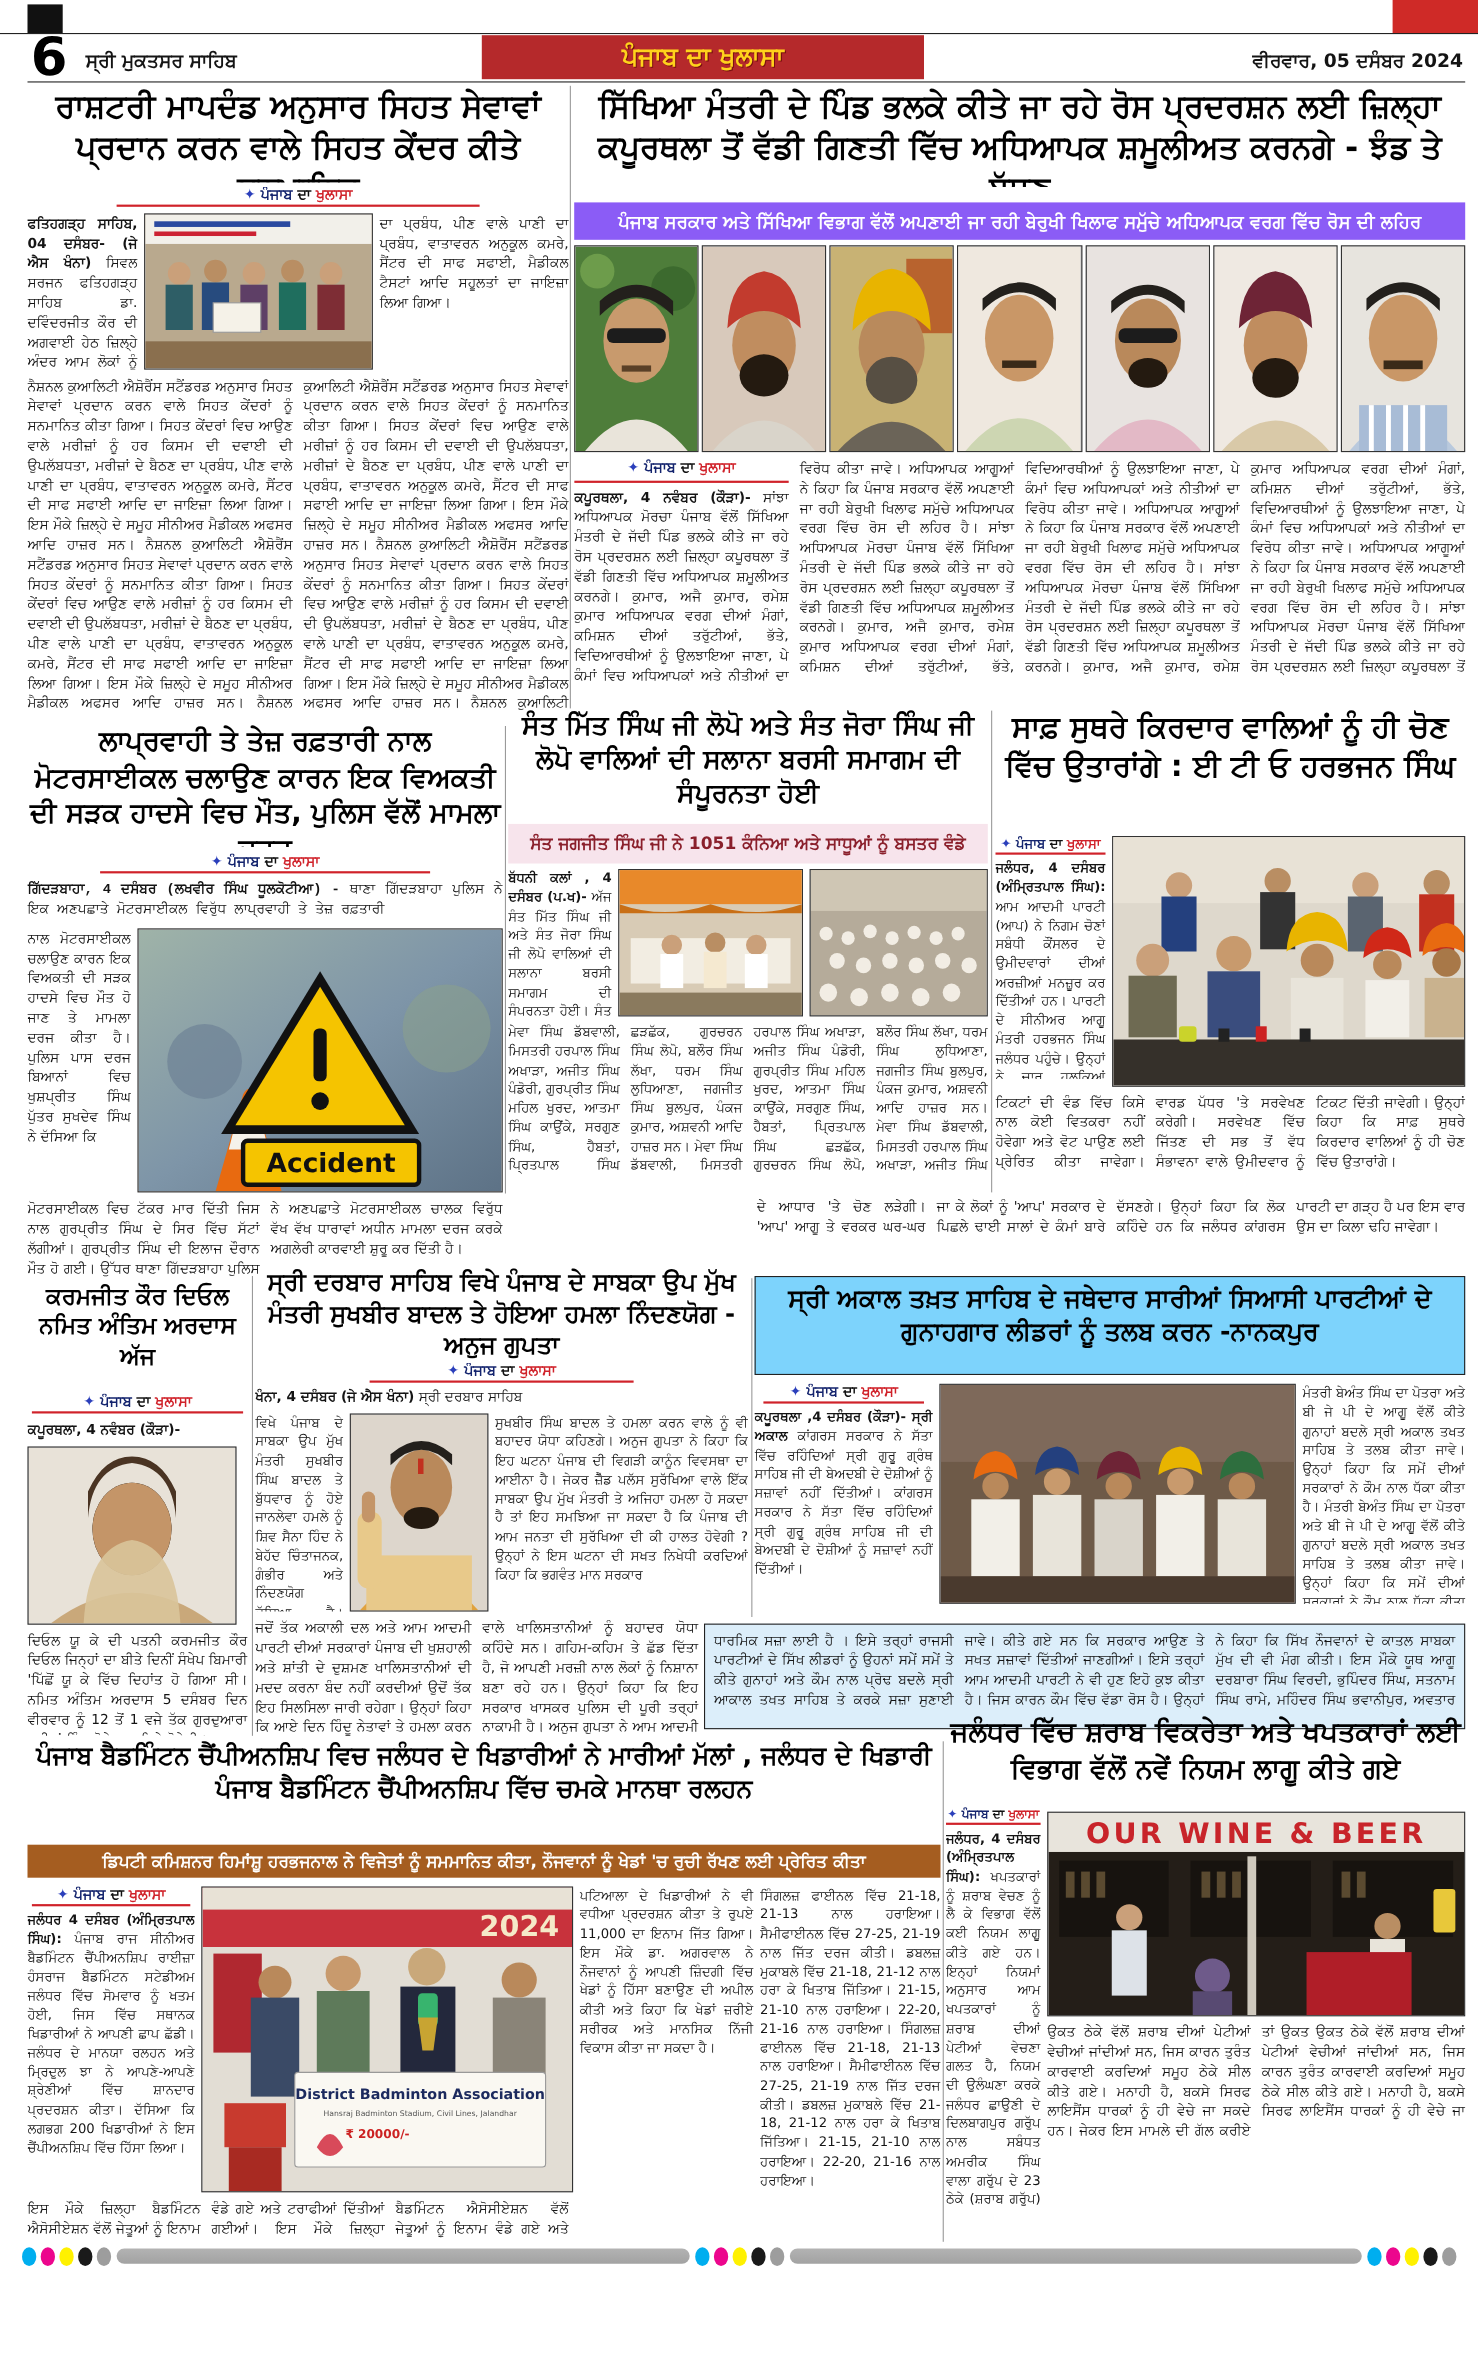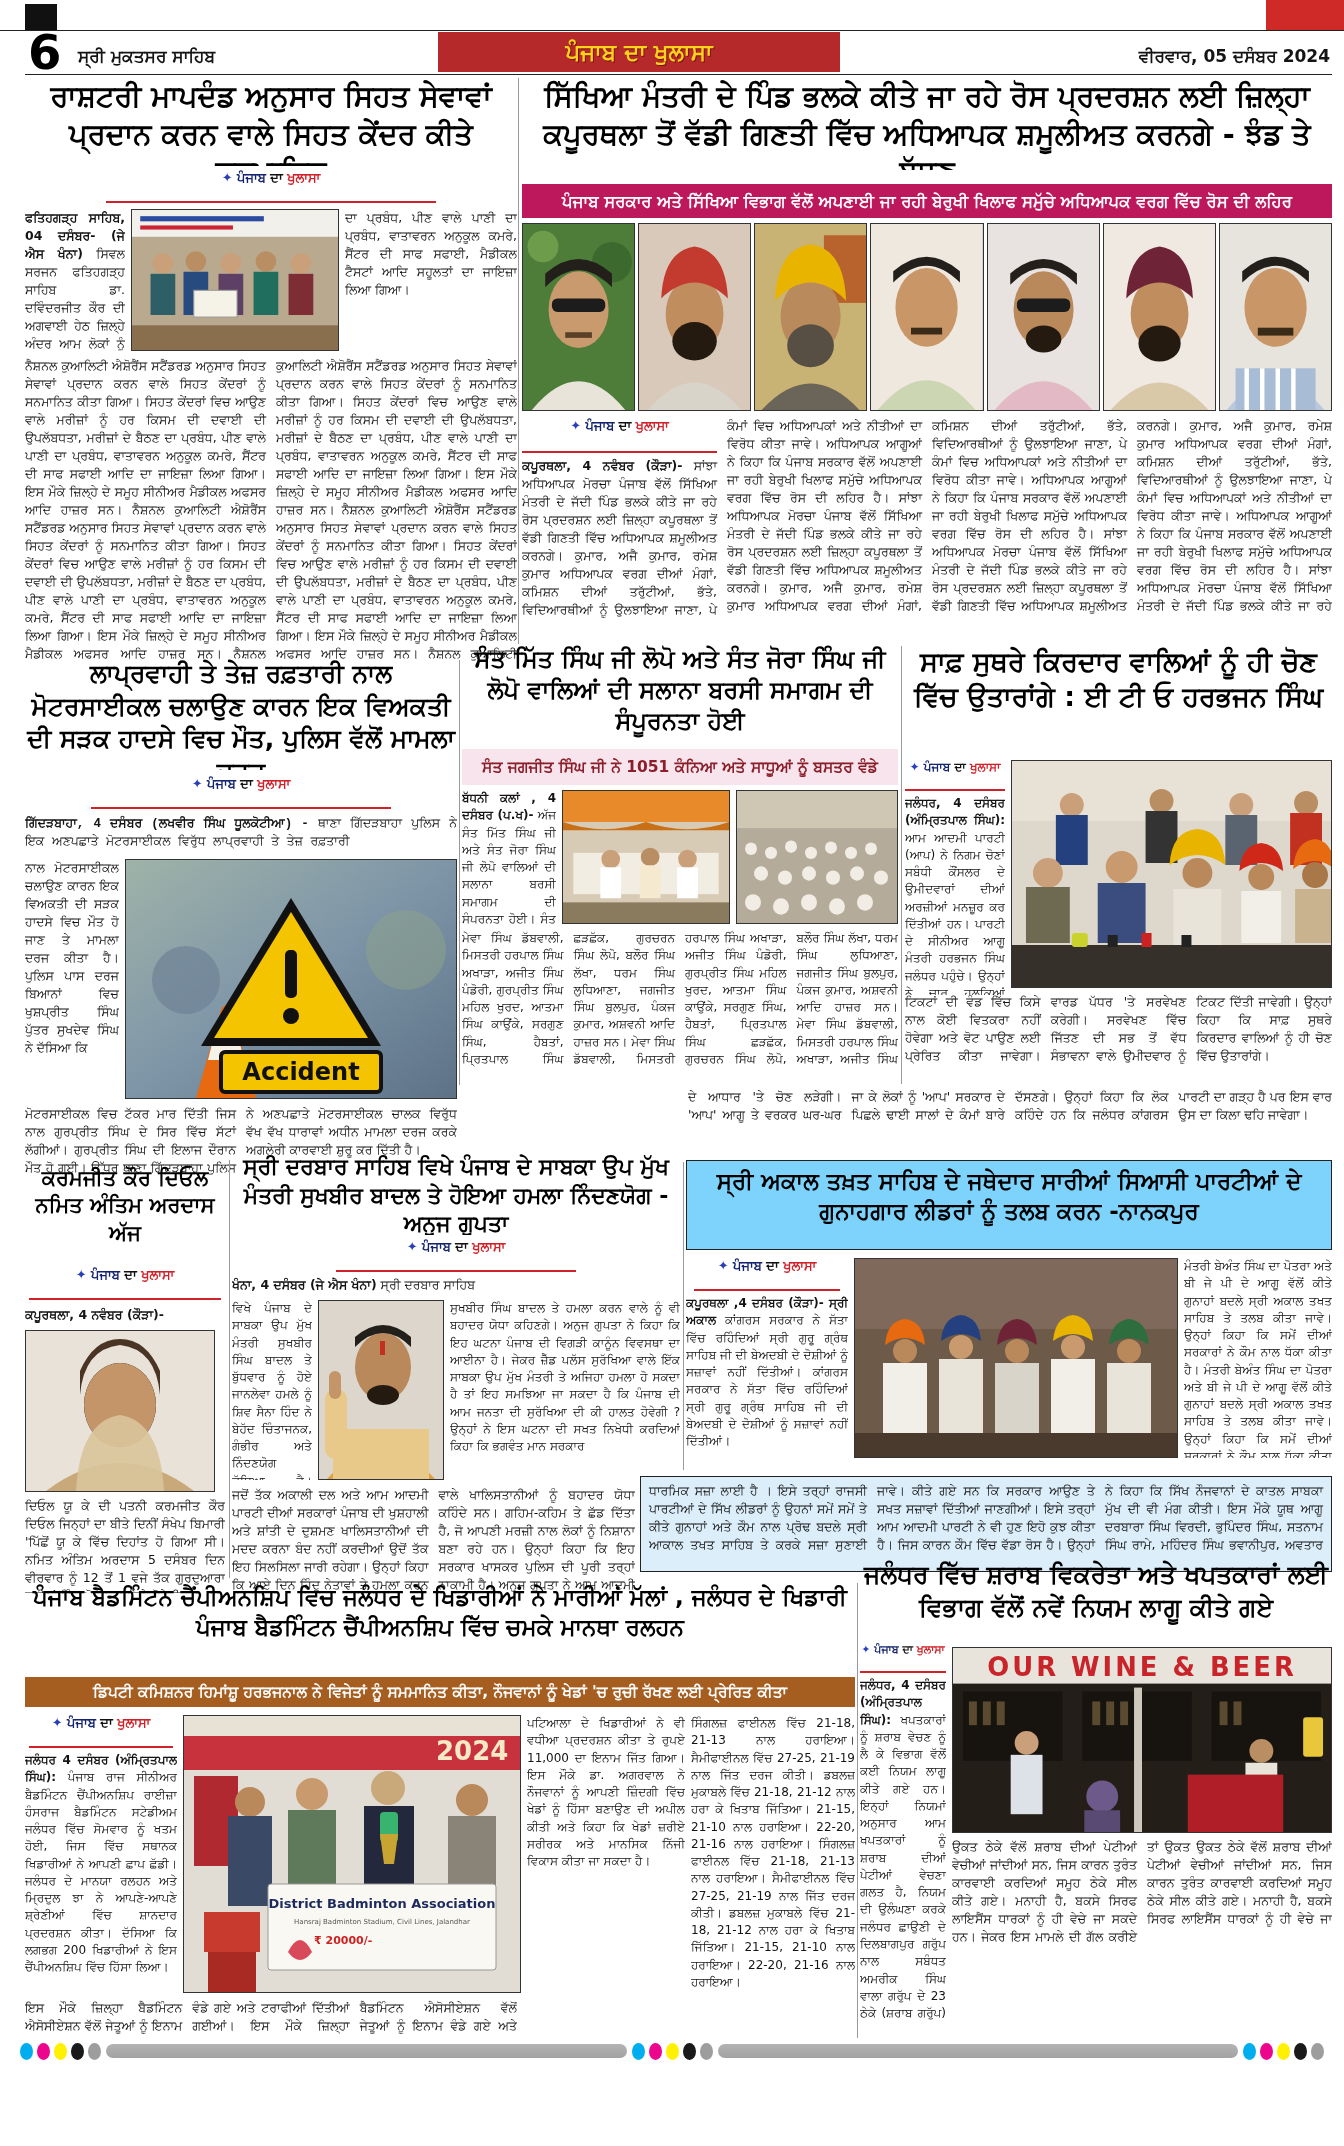--- a/index.html
+++ b/index.html
@@ -2,21 +2,21 @@
 <html><head>
 <meta charset="utf-8">
 <style>
   html,body{margin:0;padding:0;background:#ffffff;}
   #page{position:relative;width:1344px;height:2146px;background:#fff;overflow:hidden;
         font-family:"DejaVu Sans",sans-serif;color:#141414;}
   .abs{position:absolute;}
   .h1{font-weight:bold;color:#000;text-align:center;line-height:1.3;}
   .body{font-size:12.5px;line-height:1.44;text-align:justify;overflow:hidden;}
   .body b{font-weight:bold;}
-  .byline{text-align:center;font-weight:bold;font-size:13px;padding-bottom:15px;
+  .byline{text-align:center;font-weight:bold;font-size:13px;padding-bottom:1px;
           border-bottom:2px solid #d0222a;margin:0 6px 5px 6px;white-space:nowrap;overflow:hidden;}
   .byline .star{color:#2b3fbb;}
   .byline .b1{color:#14246e;}
   .byline .b2{color:#111;}
   .byline .b3{color:#d0222a;}
   .vline{position:absolute;width:1px;background:#9a9a9a;}
   .hline{position:absolute;height:1px;background:#222;}
   .photo{border:1px solid #333;overflow:hidden;background:#ccc;}
   .photo svg{display:block;width:100%;height:100%;}
   .strip{display:flex;align-items:center;justify-content:center;font-weight:bold;color:#fff;
@@ -31,21 +31,21 @@
             align-items:center;justify-content:center;}
   #masthead span{color:#ffd21c;font-size:23px;font-weight:bold;text-shadow:1px 1px 0 #7a1010;}
   #dateline-top{right:14px;top:46px;font-size:17px;font-weight:bold;}
   #cornerblack{left:25px;top:4px;width:32px;height:26px;background:#111;}
   #cornerred{left:1266px;top:0;width:78px;height:30px;background:#cf2a27;}
   
   #secA{left:25px;top:78px;width:492px;}
   #secA .h1{font-size:29px;}
   #secB{left:522px;top:78px;width:810px;}
   #secB .h1{font-size:29px;}
-  #orangestrip{margin-top:14px;height:34px;background:#be185d;font-size:16.5px;}
+  #orangestrip{margin-top:14px;height:34px;background:#8b5cf6;font-size:16.5px;}
   #b-photos{display:flex;gap:3px;margin-top:5px;height:188px;}
   #b-photos .photo{flex:1;}
   #secC{left:25px;top:658px;width:432px;}
   #secC .h1{font-size:25px;}
   #secD{left:462px;top:644px;width:436px;}
   #secD .h1{font-size:24px;}
   #pinkstrip{margin-top:5px;height:36px;background:#f7e4ec;color:#8a1f2b;font-size:15.5px;
              display:flex;align-items:center;justify-content:center;font-weight:bold;}
   #secE{left:905px;top:644px;width:427px;}
   #secE .h1{font-size:27px;}

